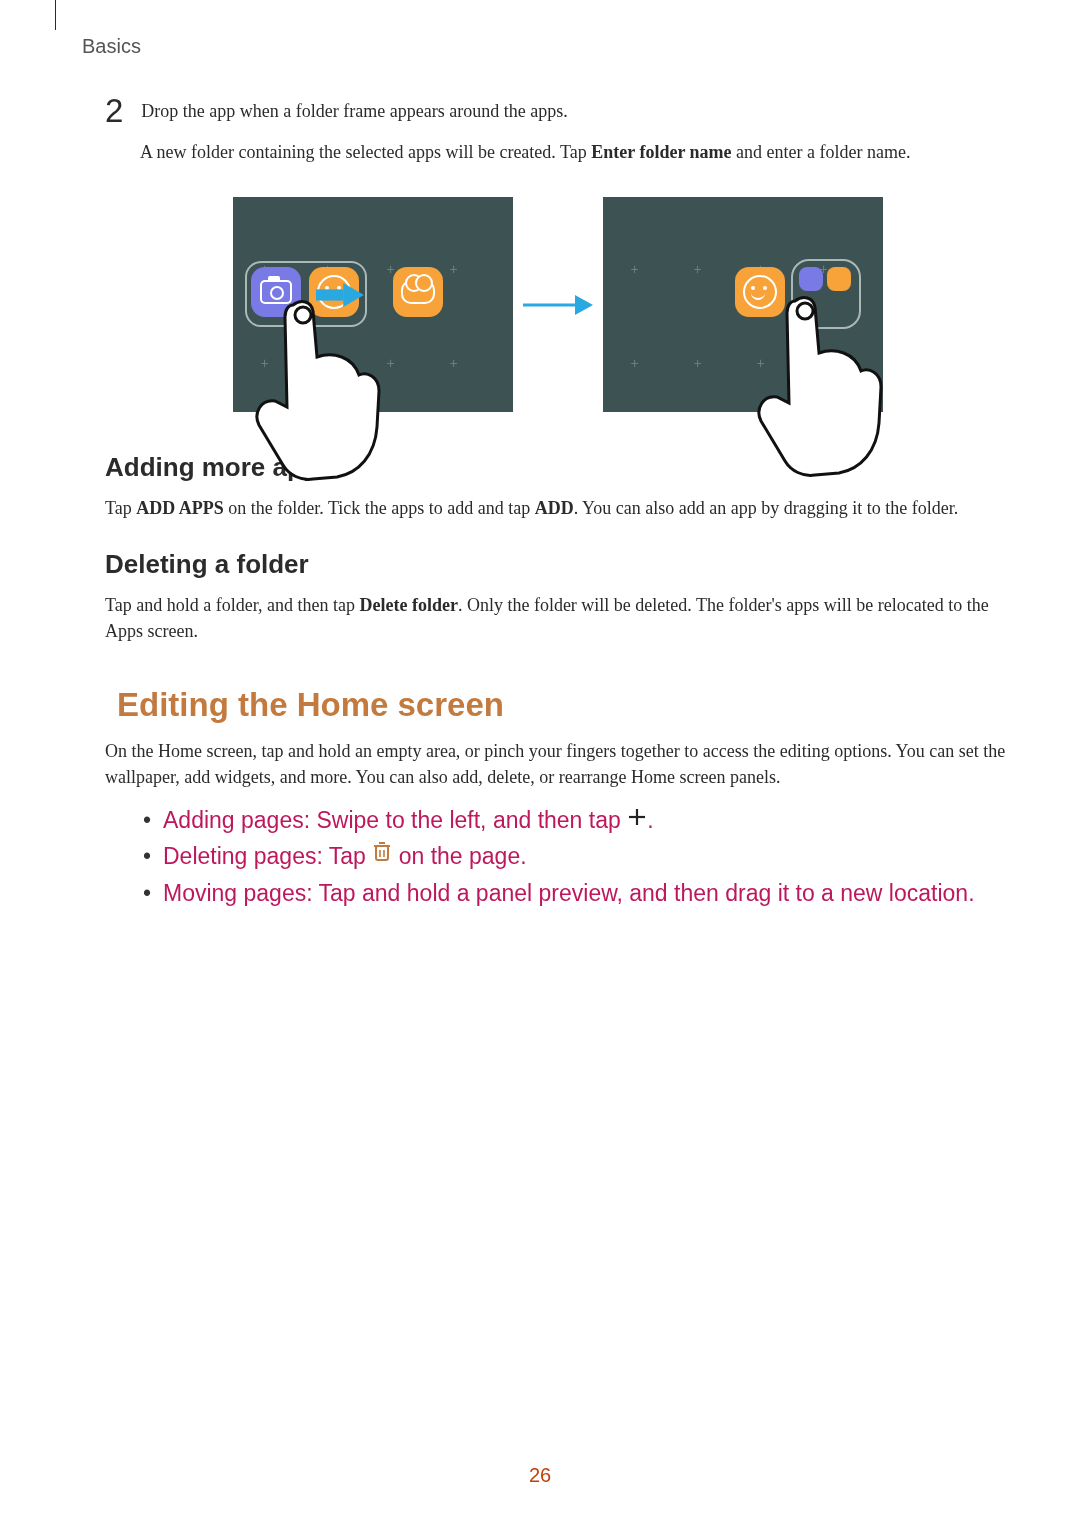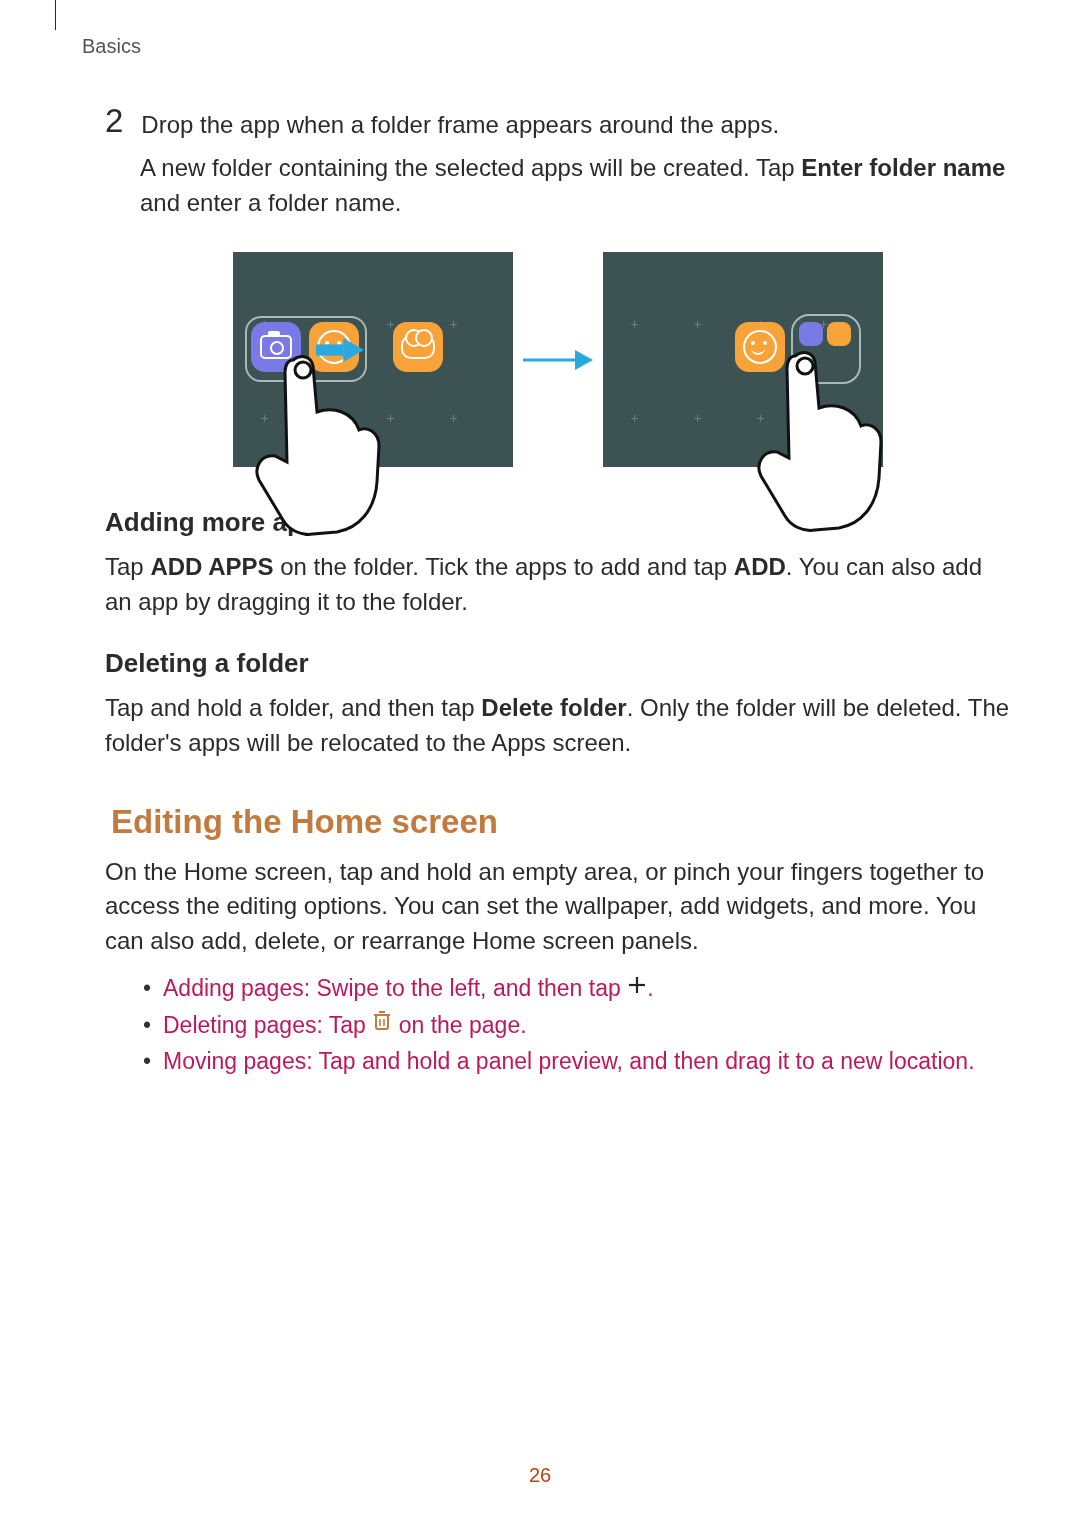--- a/index.html
+++ b/index.html
@@ -23,44 +23,45 @@
     position: absolute;
     left: 47px;
     top: 0;
     width: 8px;
     height: 30px;
     border-right: 1px solid #2b2b2b;
   }
   .header-text {
     font-size: 20px;
     color: #555;
-    margin: 0 0 50px 12px;
+    margin: 0 0 40px 12px;
   }
   .content {
     margin-left: 35px;
   }
   .step-row {
     display: flex;
     align-items: flex-start;
     margin-bottom: 8px;
   }
   .step-num {
     font-size: 33px;
     font-weight: 400;
     color: #2b2b2b;
     margin-right: 18px;
     line-height: 1;
     position: relative;
     top: -4px;
     font-family: "Segoe UI Light", "Helvetica Neue Light", Arial;
   }
   .body-text {
-    font-size: 24px;
+    font-size: 18px;
     line-height: 1.45;
     color: #2b2b2b;
+    font-family: Liberation Serif, serif;
   }
   .step-sub {
     margin-left: 35px;
     margin-top: 4px;
   }
   b { font-weight: 700; }
   .figure-wrap {
     display: flex;
     justify-content: center;
     align-items: flex-start;
@@ -133,21 +134,21 @@
   h3.sub {
     font-size: 26px;
     font-weight: 700;
     color: #2b2b2b;
     margin: 28px 0 12px 0;
   }
   h2.section {
     font-size: 33px;
     font-weight: 700;
     color: #c27a3f;
-    margin: 42px 0 14px 6px;
+    margin: 42px 0 14px 12px;
   }
   ul.bullets {
     list-style: none;
     padding: 0;
     margin: 12px 0 0 28px;
   }
   ul.bullets li {
     position: relative;
     padding-left: 30px;
     font-size: 23px;

